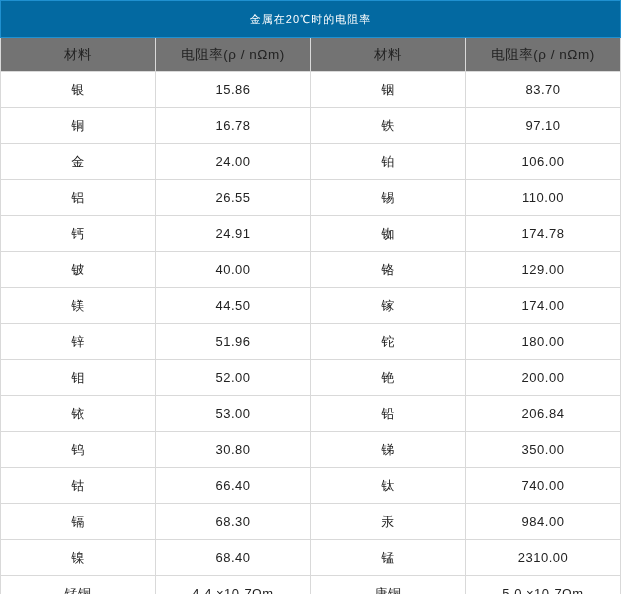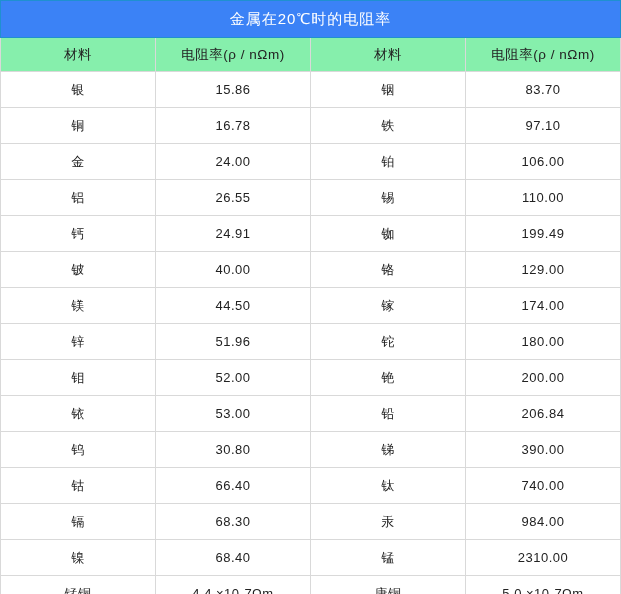--- a/index.html
+++ b/index.html
@@ -22,34 +22,34 @@
     table-layout: fixed;
   }
   table.resistivity td, table.resistivity th {
     border: 1px solid #d9d9d9;
     text-align: center;
     vertical-align: middle;
     color: #222222;
     font-weight: normal;
   }
   .title-cell {
-    background: #3b82f6;
+    background: #0369a1;
     color: #ffffff !important;
-    font-size: 15px;
+    font-size: 11px;
     font-weight: bold;
     height: 34px;
     border: 1px solid #1f90d0 !important;
     letter-spacing: 1px;
     margin-left: 18px;
   }
   .head-cell {
     font-size: 13.5px;
     font-weight: bold;
     height: 31px;
-    background: #86efac;
+    background: #737373;
     letter-spacing: 0.5px;
   }
   .data-cell {
     font-size: 13px;
     height: 33px;
     background: #ffffff;
     letter-spacing: 0.5px;
   }
   .col-mat { width: 155px; }
   .col-val { width: 155px; }
@@ -91,21 +91,21 @@
       <tr>
         <td class="data-cell">铝</td>
         <td class="data-cell">26.55</td>
         <td class="data-cell">锡</td>
         <td class="data-cell">110.00</td>
       </tr>
       <tr>
         <td class="data-cell">钙</td>
         <td class="data-cell">24.91</td>
         <td class="data-cell">铷</td>
-        <td class="data-cell">199.49</td>
+        <td class="data-cell">174.78</td>
       </tr>
       <tr>
         <td class="data-cell">铍</td>
         <td class="data-cell">40.00</td>
         <td class="data-cell">铬</td>
         <td class="data-cell">129.00</td>
       </tr>
       <tr>
         <td class="data-cell">镁</td>
         <td class="data-cell">44.50</td>
@@ -127,21 +127,21 @@
       <tr>
         <td class="data-cell">铱</td>
         <td class="data-cell">53.00</td>
         <td class="data-cell">铅</td>
         <td class="data-cell">206.84</td>
       </tr>
       <tr>
         <td class="data-cell">钨</td>
         <td class="data-cell">30.80</td>
         <td class="data-cell">锑</td>
-        <td class="data-cell">390.00</td>
+        <td class="data-cell">350.00</td>
       </tr>
       <tr>
         <td class="data-cell">钴</td>
         <td class="data-cell">66.40</td>
         <td class="data-cell">钛</td>
         <td class="data-cell">740.00</td>
       </tr>
       <tr>
         <td class="data-cell">镉</td>
         <td class="data-cell">68.30</td>

